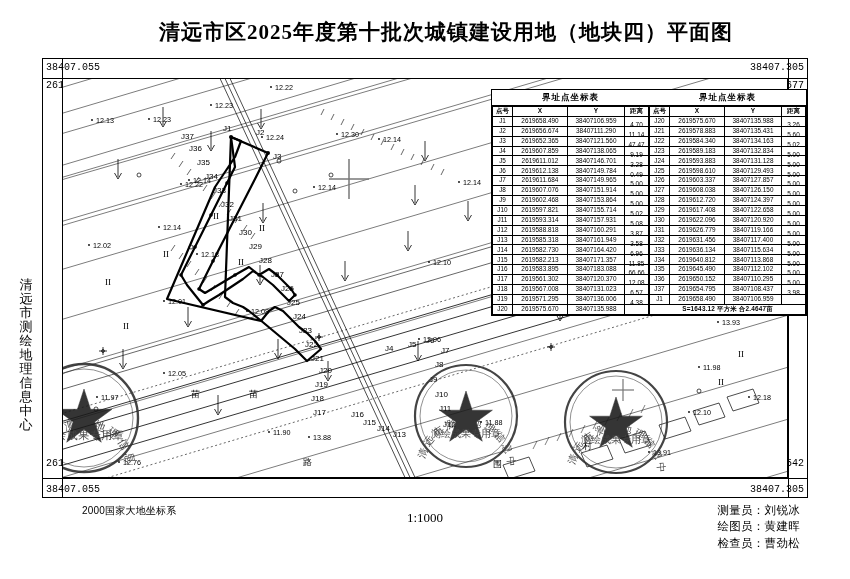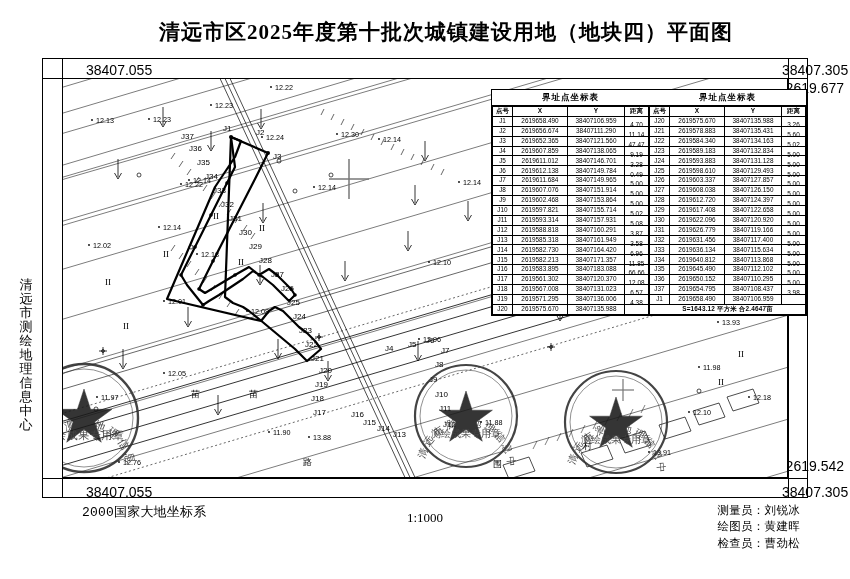--- a/index.html
+++ b/index.html
@@ -58,24 +58,23 @@
     width: 0; height: 440px; border-left: 1px solid #000;
   }
   #neat-band-right {
     position: absolute; left: 788px; top: 58px;
     width: 0; height: 440px; border-left: 1px solid #000;
   }
 
   
   .corner-lbl {
     position: absolute;
-    font-size: 14px;
-    font-family: Liberation Sans, sans-serif;
+    font-size: 10px;
+    font-family: Liberation Mono, monospace;
     white-space: nowrap;
-    margin-left: 40px;
   }
   #corner-tl-x { left: 46px; top: 62px; }
   #corner-tl-y { left: 46px; top: 80px; }
   #corner-tr-x { left: 742px; top: 62px; text-align: right; width: 62px;}
   #corner-tr-y { left: 742px; top: 80px; text-align: right; width: 62px;}
   #corner-bl-y { left: 46px; top: 458px; }
   #corner-bl-x { left: 46px; top: 484px; }
   #corner-br-y { left: 742px; top: 458px; text-align: right; width: 62px;}
   #corner-br-x { left: 742px; top: 484px; text-align: right; width: 62px;}
 
@@ -149,23 +148,23 @@
   .seal { position: absolute; z-index: 35; opacity: 0.88; }
 
   
   #bottom-info {
     position: absolute;
     left: 42px; top: 498px;
     width: 766px; height: 80px;
   }
   #legend-text {
     position: absolute; left: 40px; top: 6px;
-    font-size: 13px;
+    font-size: 10px;
     line-height: 1.42;
-    font-family: Liberation Mono, monospace;
+    font-family: Liberation Sans, sans-serif;
     white-space: nowrap;
   }
   #legend-text div { letter-spacing: 0.2px; }
   #scale-text {
     position: absolute; left: 0; top: 12px; width: 766px;
     text-align: center;
     font-size: 13px;
     font-family: "Liberation Serif", serif;
   }
   #staff-block {

